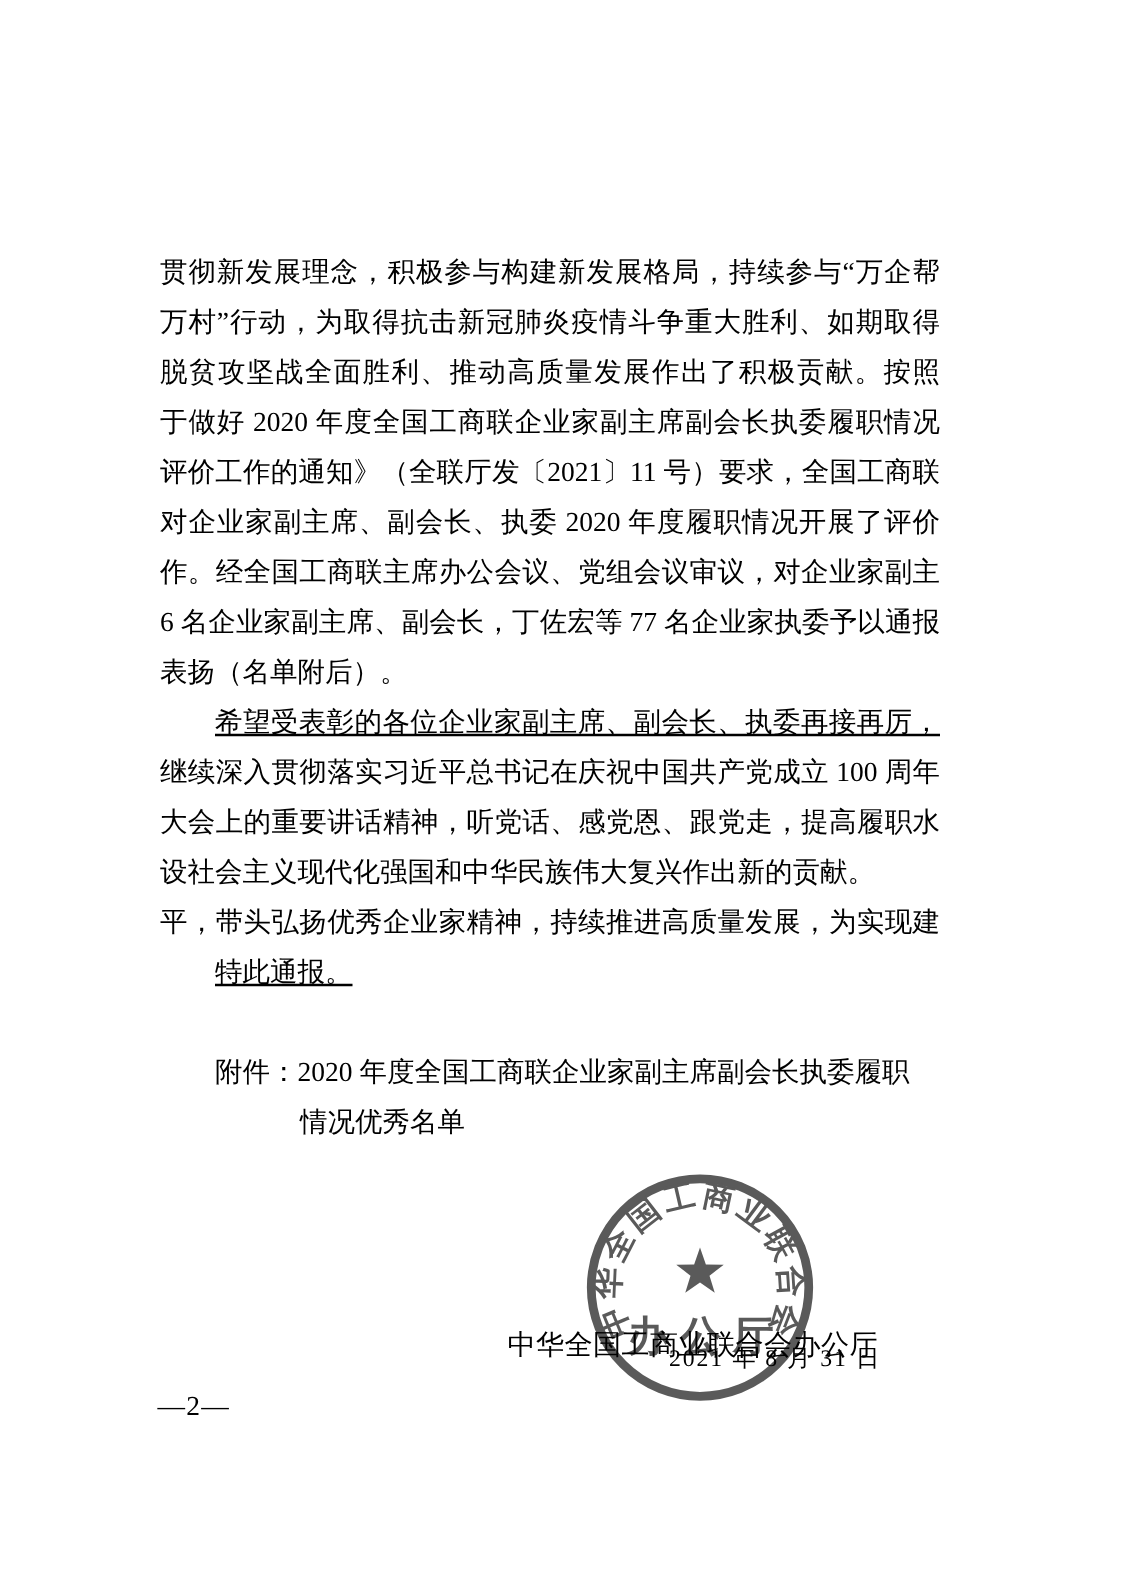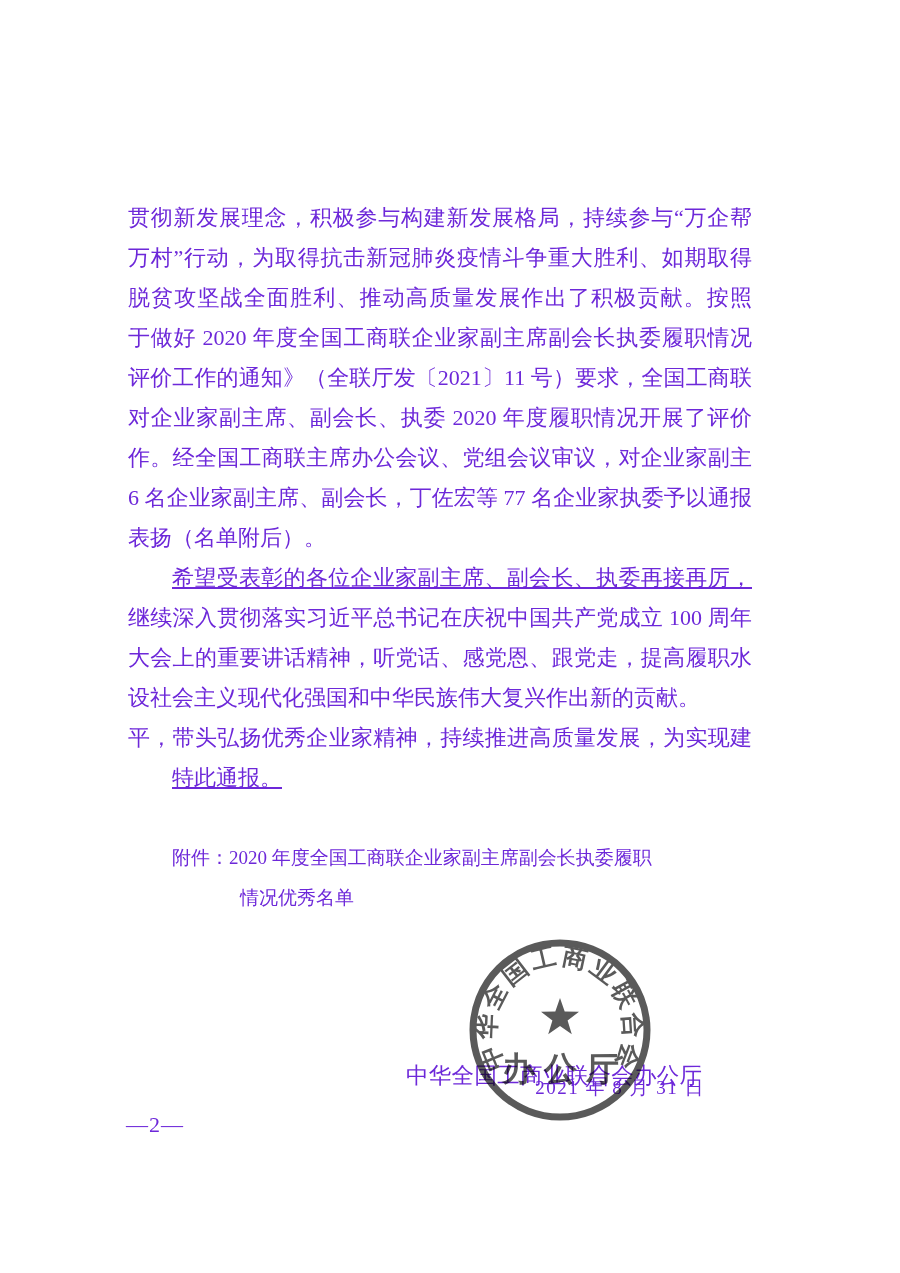--- a/index.html
+++ b/index.html
@@ -4,21 +4,21 @@
 <style>
   * { margin: 0; padding: 0; box-sizing: border-box; }
   html, body { background: #ffffff; }
   .page {
     position: relative;
     width: 900px;
     height: 1191px;
     background: #ffffff;
     overflow: hidden;
     font-family: "Liberation Serif", "DejaVu Serif", serif;
-    color: #6d28d9;
+    color: #000000;
   }
   .body-text {
     position: absolute;
     left: 128px;
     top: 198px;
     width: 624px;
     font-size: 22px;
     line-height: 40px;
   }
   .line {
@@ -27,21 +27,21 @@
     white-space: nowrap;
     text-align: justify;
   }
   .line.stretch { text-align-last: justify; white-space: normal; overflow: hidden; }
   .line.indent { text-indent: 44px; text-decoration: underline; }
   .attachment {
     position: absolute;
     left: 128px;
     top: 838px;
     width: 624px;
-    font-size: 19px;
+    font-size: 22px;
     line-height: 40px;
   }
   .attach-line1 { padding-left: 44px; height: 40px; }
   .attach-line2 { padding-left: 112px; height: 40px; }
   .signature {
     position: absolute;
     left: 406px;
     top: 1034px;
     width: 300px;
     font-size: 22.5px;

